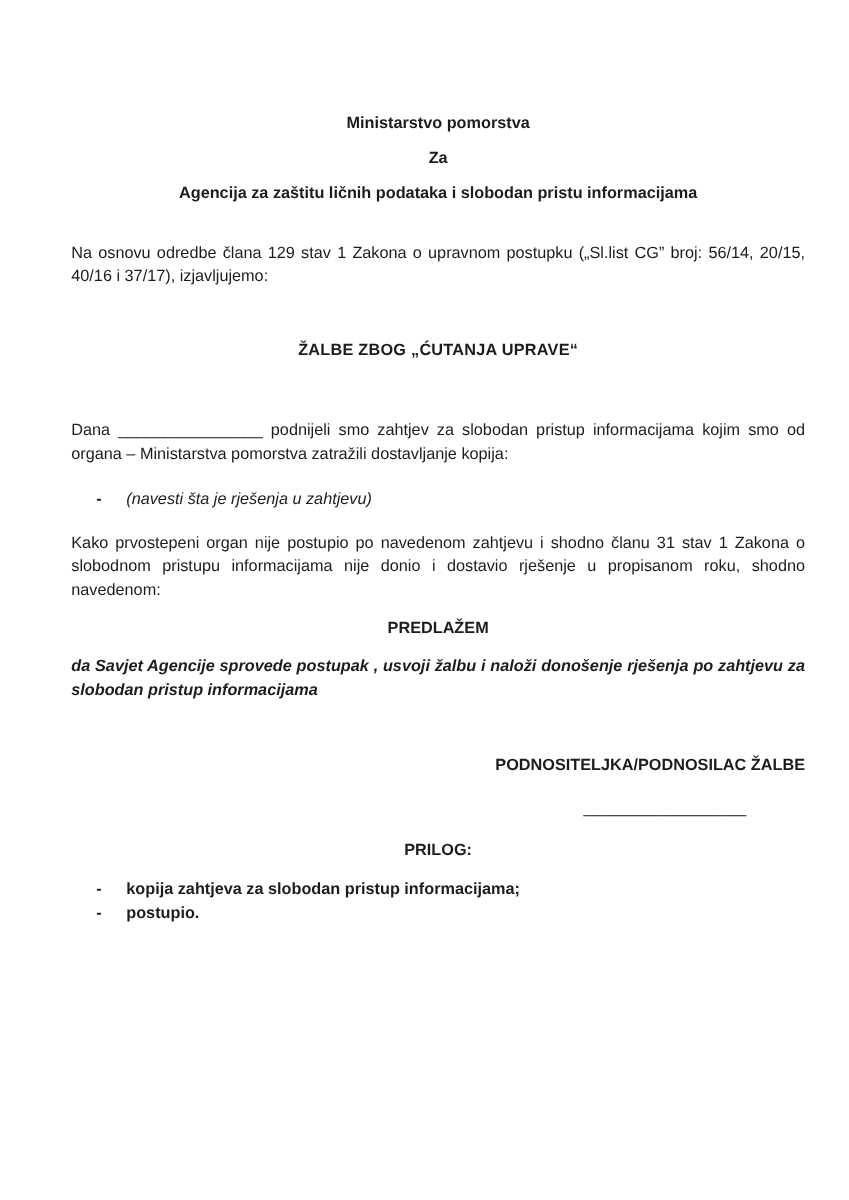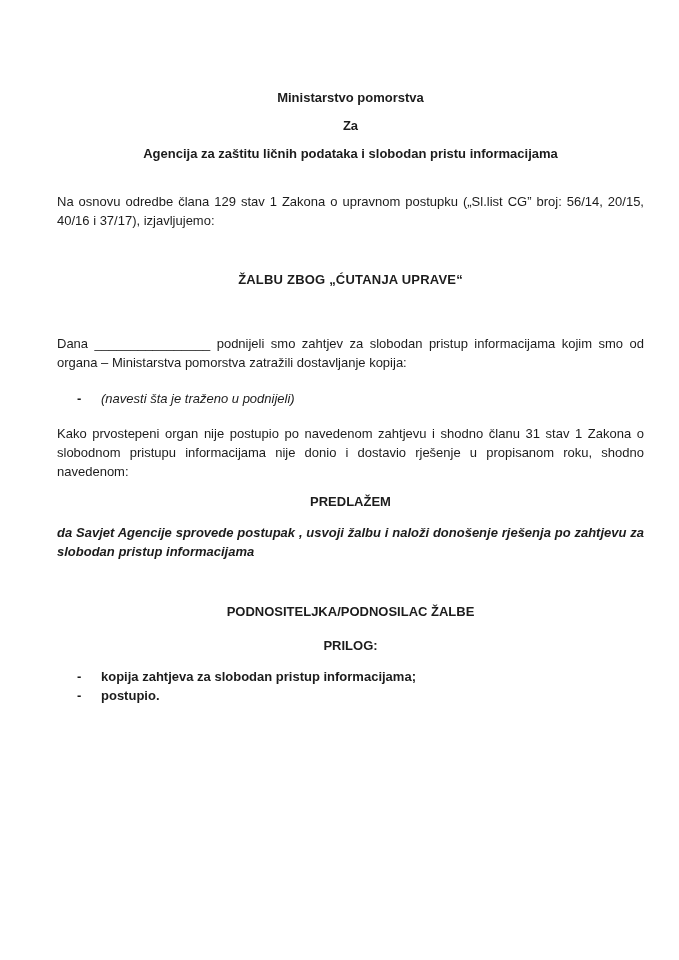--- a/index.html
+++ b/index.html
@@ -19,21 +19,21 @@
   .page {
     box-sizing: border-box;
     width: 679px;
     height: 804px;
     padding: 88px 35px 0 57px;
   }
   p { margin: 0; line-height: 19px; }
   .bold   { font-weight: bold; text-align: center; }
   .italic { font-style: italic; }
   .center { text-align: center; }
-  .right  { text-align: center; }
+  .right  { text-align: right; }
   .justify { text-align: justify; }
 
   .header-line { margin: 0 0 9px 0; }
 
   .intro-para  { margin-top: 29px; }
   .doc-title   { margin-top: 40px; letter-spacing: 0.2px; }
   .request-para{ margin-top: 45px; }
 
   .list-item {
     display: flex;
@@ -62,37 +62,38 @@
 <div class="page">
 
   <div class="header">
     <p class="center bold header-line">Ministarstvo pomorstva</p>
     <p class="center bold header-line">Za</p>
     <p class="center bold header-line">Agencija za zaštitu ličnih podataka i slobodan pristu informacijama</p>
   </div>
 
   <p class="justify intro-para">Na osnovu odredbe člana 129 stav 1 Zakona o upravnom postupku („Sl.list CG” broj: 56/14, 20/15, 40/16 i 37/17), izjavljujemo:</p>
 
-  <p class="center bold doc-title">ŽALBU ZBOG „ĆUTANJA UPRAVE“</p>
+  <p class="center bold doc-title">ŽALBE ZBOG „ĆUTANJA UPRAVE“</p>
 
   <p class="justify request-para">Dana ________________ podnijeli smo zahtjev za slobodan pristup informacijama kojim smo od organa – Ministarstva pomorstva zatražili dostavljanje kopija:</p>
 
   <div class="list-item request-item">
     <span class="marker">-</span>
-    <span class="italic">(navesti šta je traženo u podnijeli)</span>
+    <span class="italic">(navesti šta je rješenja u zahtjevu)</span>
   </div>
 
   <p class="justify failure-para">Kako prvostepeni organ nije postupio po navedenom zahtjevu i shodno članu 31 stav 1 Zakona o slobodnom pristupu informacijama nije donio i dostavio rješenje u propisanom roku, shodno navedenom:</p>
 
   <p class="center bold proposal-heading">PREDLAŽEM</p>
 
   <p class="justify bold proposal-text">da Savjet Agencije sprovede postupak , usvoji žalbu i naloži donošenje rješenja po zahtjevu za slobodan pristup informacijama</p>
 
   <p class="right bold sig-label">PODNOSITELJKA/PODNOSILAC ŽALBE</p>
 
+  <p class="right sig-line">__________________</p>
 
   <p class="bold attachments-heading">PRILOG:</p>
 
   <div class="attachments-list">
     <div class="list-item attachment-item">
       <span class="marker">-</span>
       <span>kopija zahtjeva za slobodan pristup informacijama;</span>
     </div>
     <div class="list-item attachment-item">
       <span class="marker">-</span>

